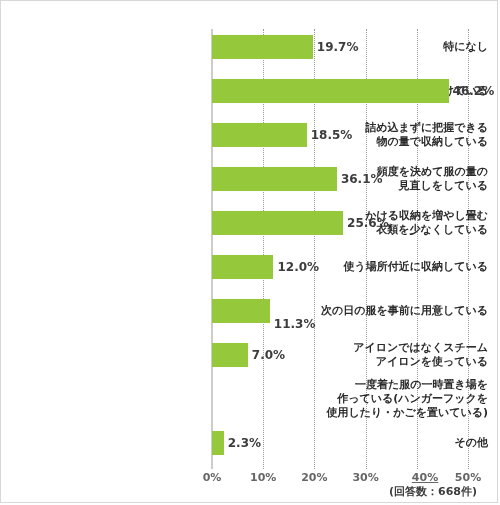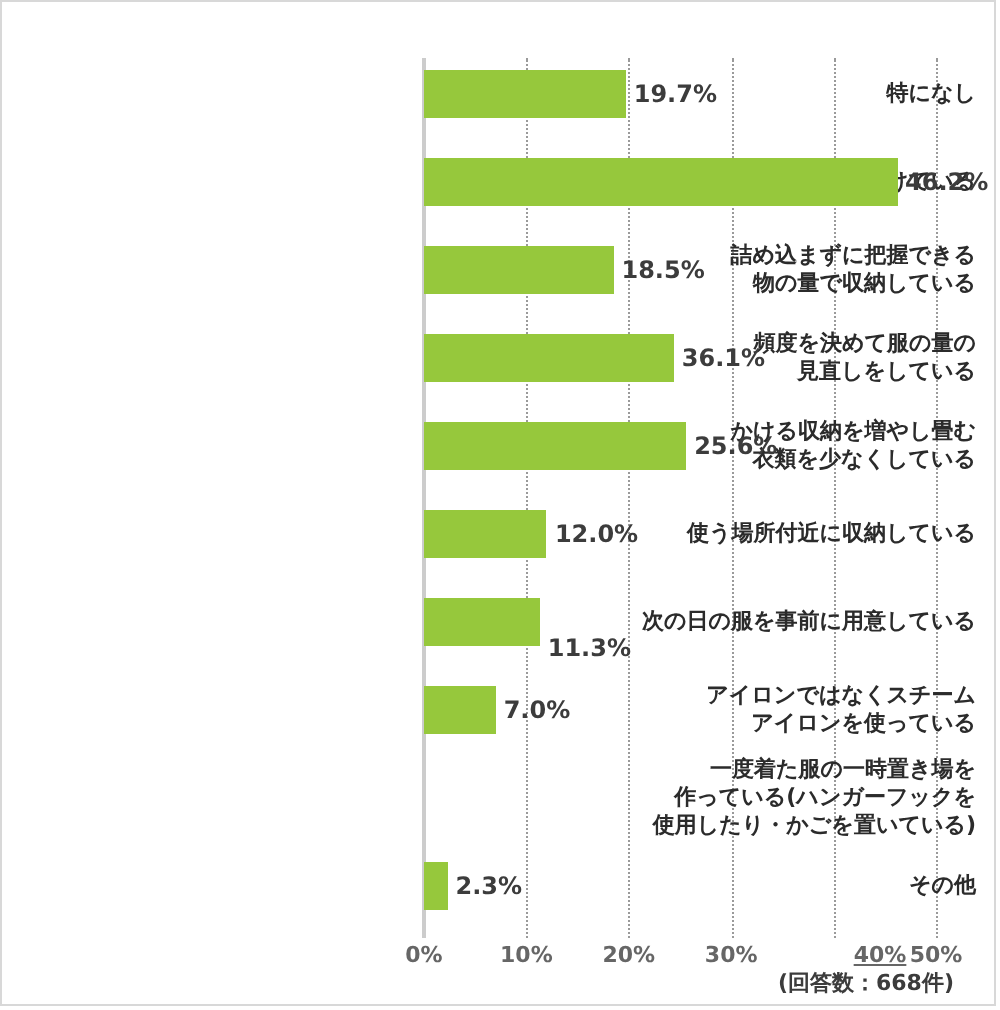--- a/index.html
+++ b/index.html
@@ -192,17 +192,17 @@
       <div class="row" style="top: 396px; width: 256px;">
         <div class="bar" style="width: 11.776px; background: rgb(150, 200, 60);"></div>
         <div class="bar-value" style="left: 11.776px;">2.3%</div>
       </div>
     </div>
   <div id="x-axis-labels">
       <div class="x-tick" style="left: 211px;">0%</div>
       <div class="x-tick" style="left: 262.2px;">10%</div>
       <div class="x-tick" style="left: 313.4px;">20%</div>
       <div class="x-tick" style="left: 364.6px;">30%</div>
-      <div class="x-tick" style="left: 439px; text-decoration: underline;">40%</div>
+      <div class="x-tick" style="left: 424px; text-decoration: underline;">40%</div>
       <div class="x-tick" style="left: 467px;">50%</div>
     </div>
   <div id="footnote">(回答数：668件)</div>
 </div>
 
 </body></html>

